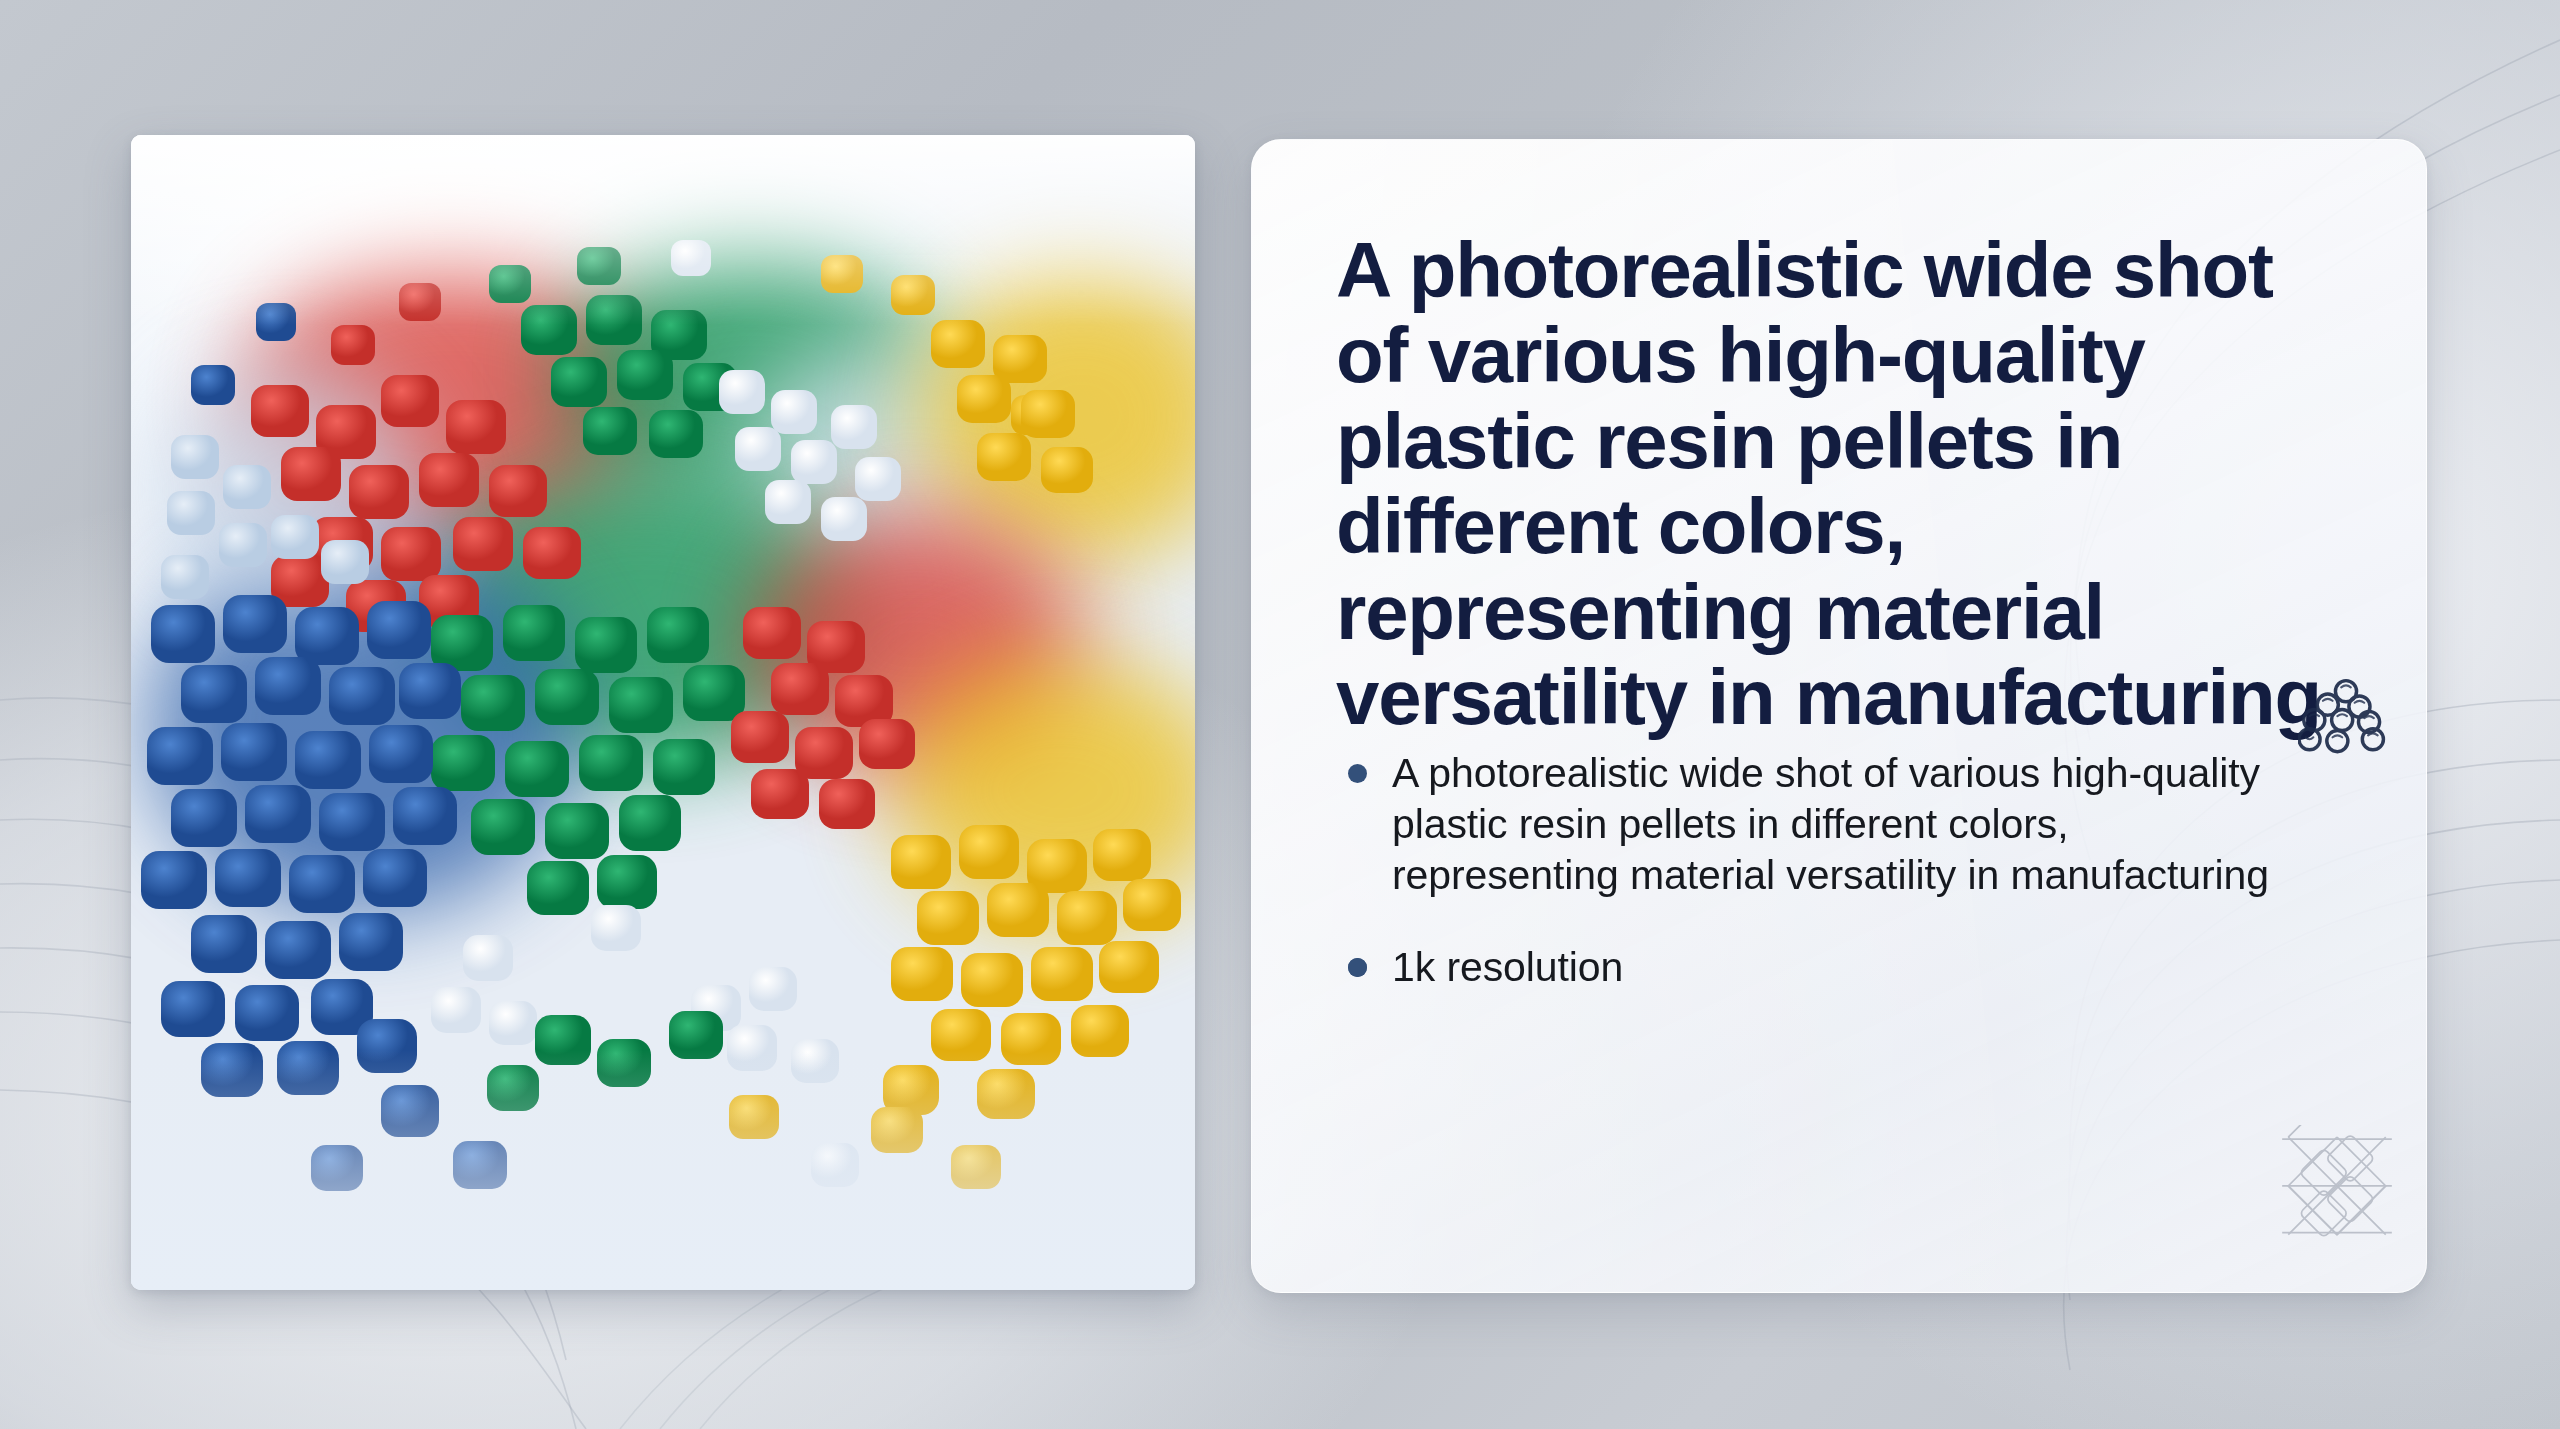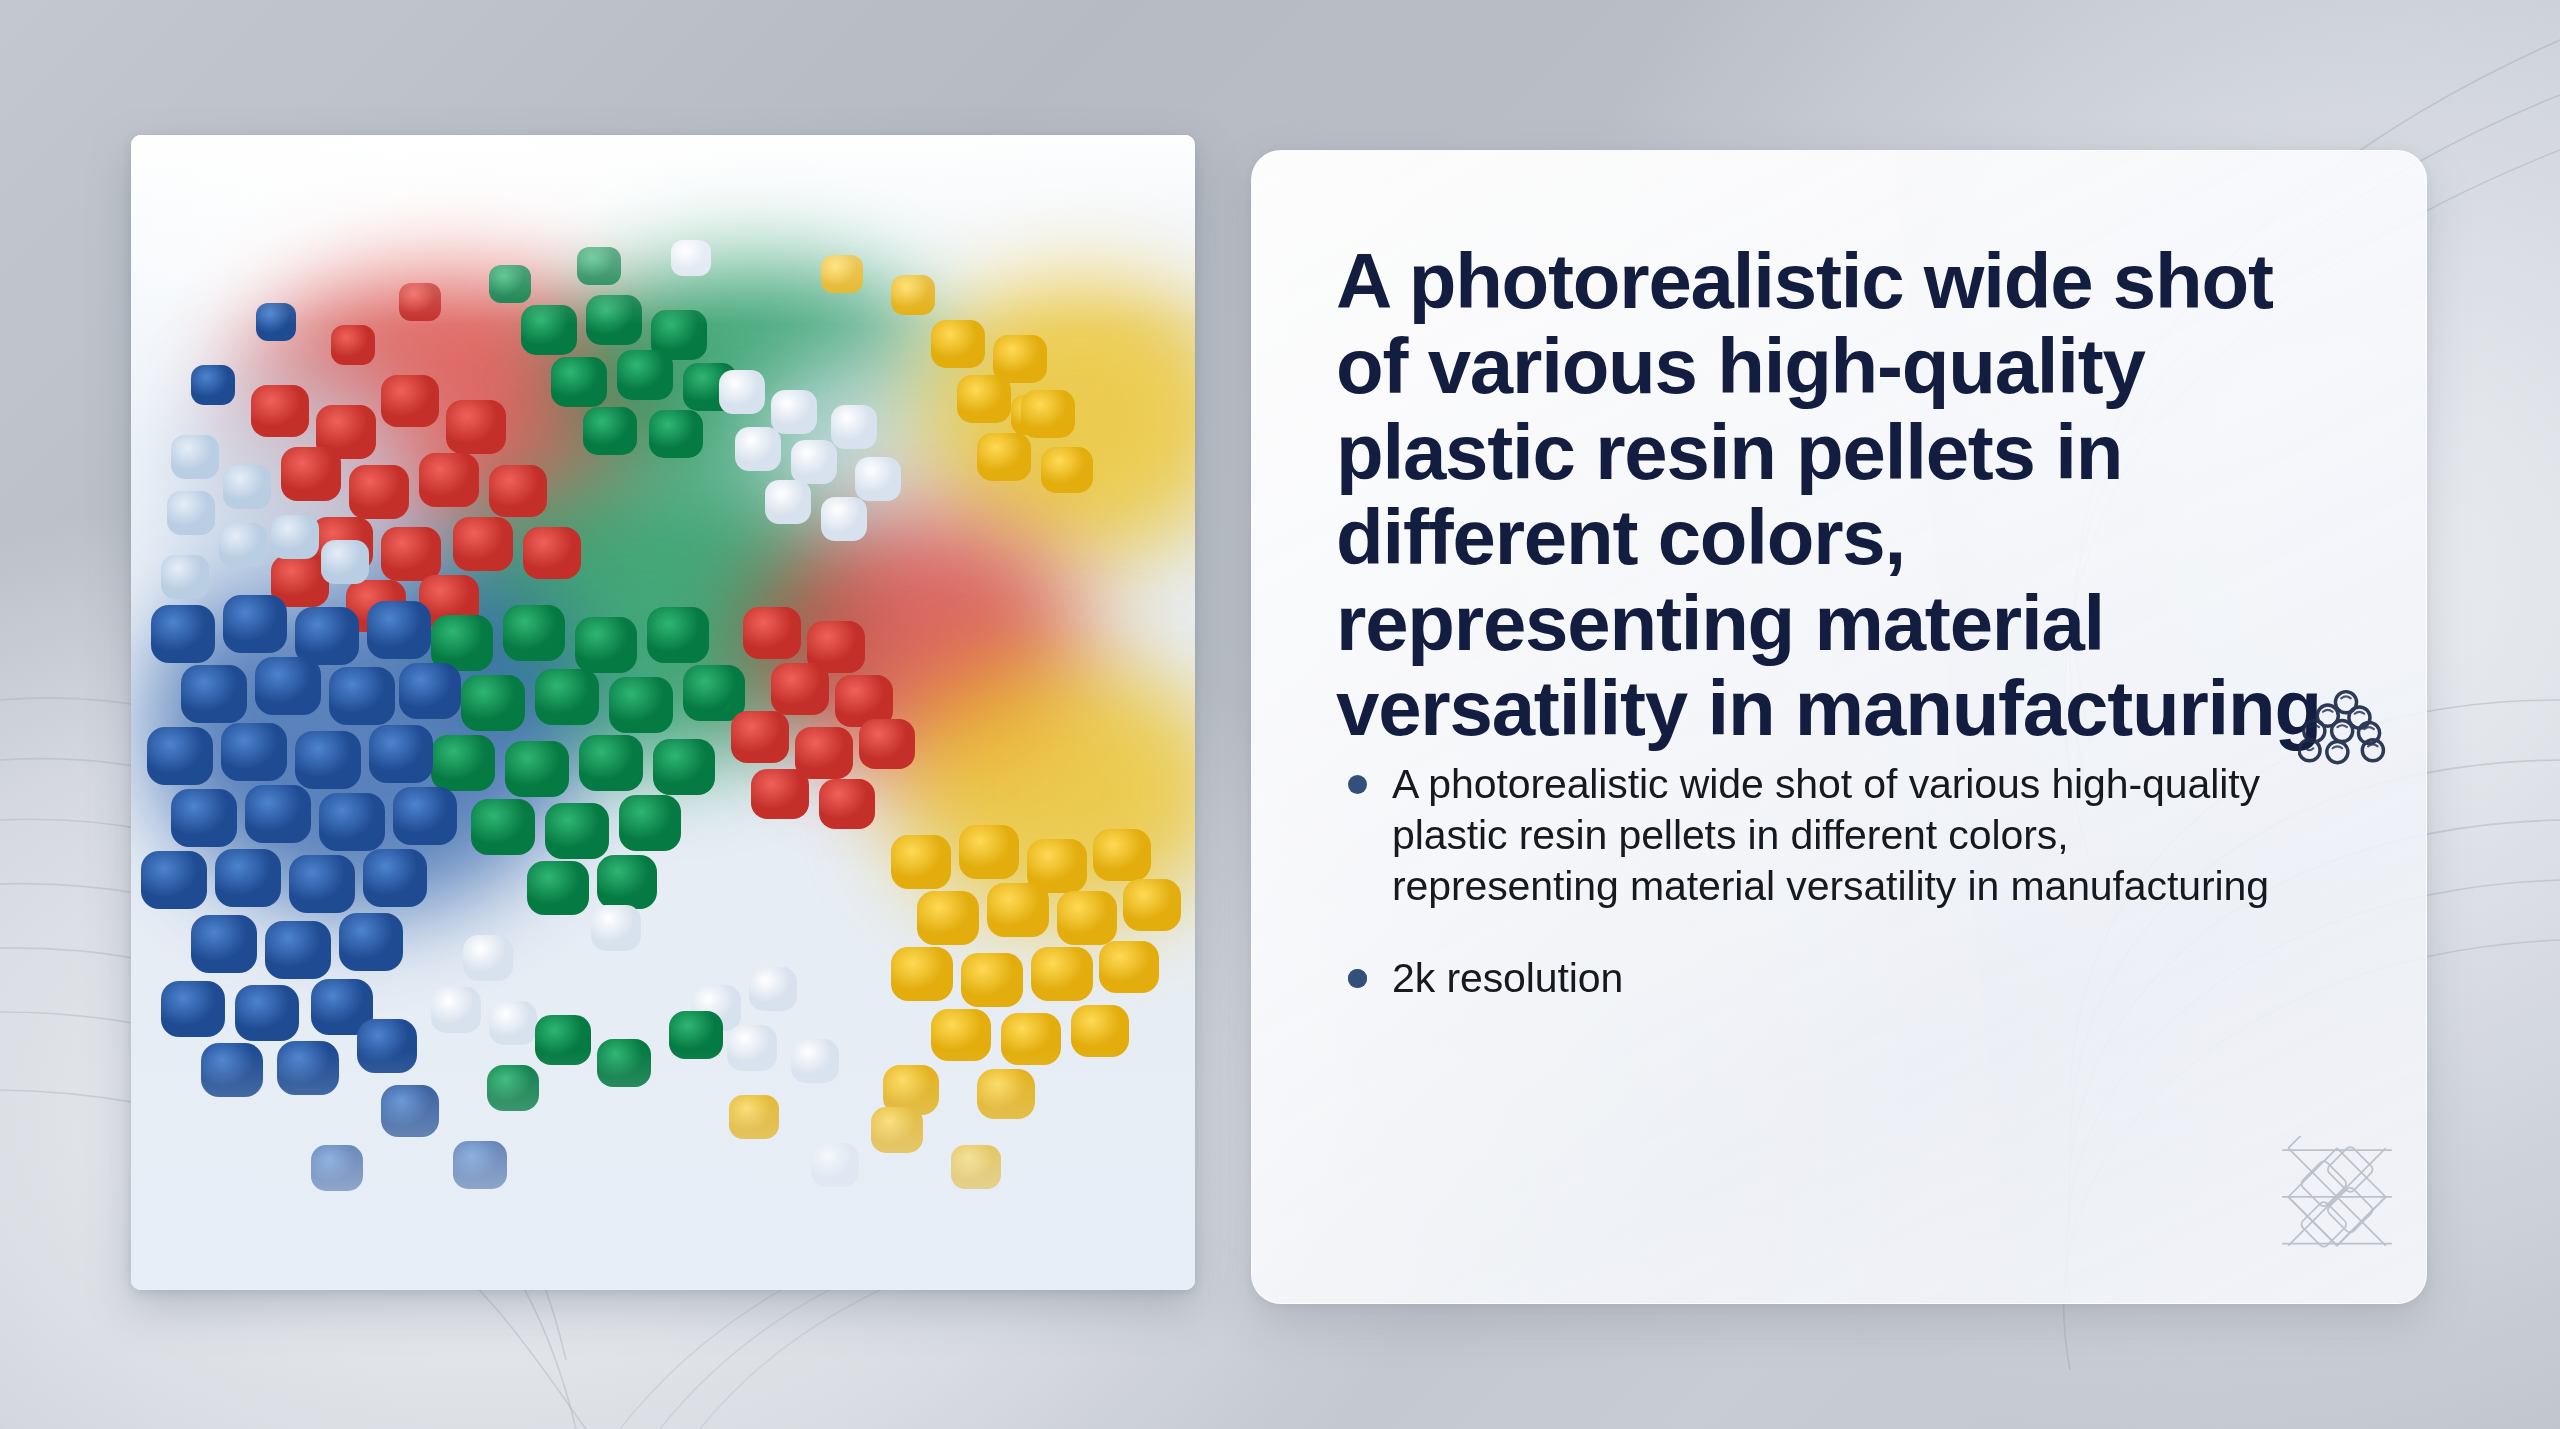--- a/index.html
+++ b/index.html
@@ -32,21 +32,21 @@
     position:absolute;inset:0;
     background:
       radial-gradient(ellipse 900px 520px at 28% 8%, #ffffff 0%, #f2f6fb 45%, #e7edf5 100%),
       linear-gradient(170deg,#f6f9fc 0%,#eaf0f7 40%,#dfe7f1 75%,#e9eff6 100%);
   }
   
   .field{position:absolute;border-radius:50%;filter:blur(46px);opacity:.75;}
 
   
   .text-card{
-    position:absolute;left:1251px;top:150px;width:1174px;height:1152px;
+    position:absolute;left:1251px;top:139px;width:1174px;height:1152px;
     border-radius:30px;
     background:linear-gradient(155deg, rgba(255,255,255,0.94) 0%, rgba(249,250,253,0.90) 38%, rgba(239,242,248,0.88) 72%, rgba(244,246,250,0.92) 100%);
     box-shadow:0 18px 46px rgba(95,104,122,0.22), 0 2px 8px rgba(95,104,122,0.12);
     border:1px solid rgba(255,255,255,0.72);
     overflow:hidden;
   }
   .card-sheen{
     position:absolute;left:-10%;top:-20%;width:70%;height:150%;
     background:linear-gradient(100deg, rgba(255,255,255,0.55), rgba(255,255,255,0.0));
     transform:rotate(-6deg);pointer-events:none;
@@ -351,21 +351,21 @@
   <ul class="bullets">
     <li class="bullet">
       <span class="dot"></span>
       <span>A photorealistic wide shot of various high-quality plastic resin pellets in different colors, representing material versatility in manufacturing</span>
     </li>
     <li class="bullet">
       <span class="dot"></span>
     </li>
     <li class="bullet">
       <span class="dot"></span>
-      <span>2k resolution</span>
+      <span>1k resolution</span>
     </li>
   </ul>
 
   <svg class="orn-pellets" viewBox="0 0 100 100">
     <g fill="none" stroke="#1d2b4a" stroke-width="3.6">
       <circle cx="50" cy="20" r="11"></circle>
       <circle cx="31" cy="34" r="11"></circle>
       <circle cx="64" cy="36" r="11"></circle>
       <circle cx="17" cy="50" r="11"></circle>
       <circle cx="46" cy="50" r="11"></circle>

